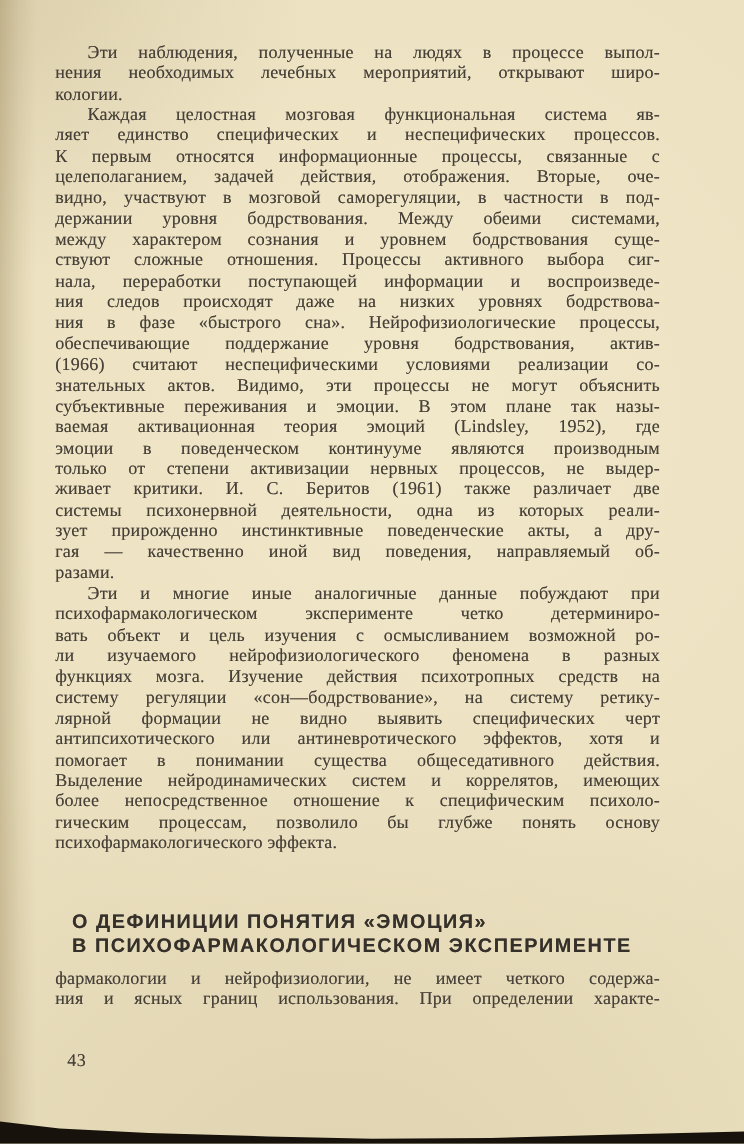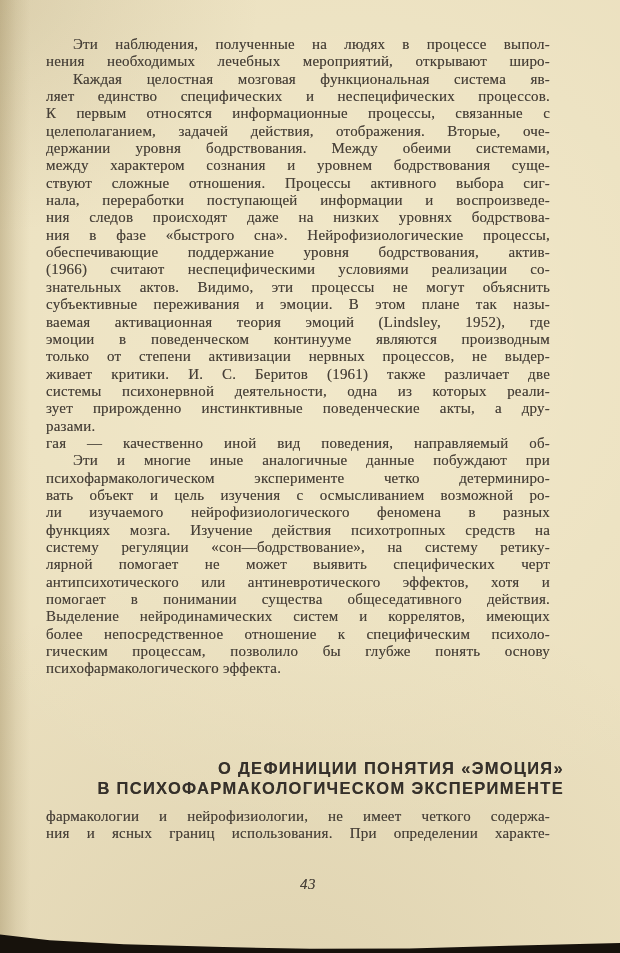--- a/index.html
+++ b/index.html
@@ -48,91 +48,92 @@
     text-align-last: justify;
     overflow: visible;
   }
   .body-block .line.indent { text-indent: 27px; }
   .body-block .line.shortlast { text-align-last: left; }
   .heading {
     position: absolute;
     left: 60px;
     top: 759px;
     width: 504px;
-    text-align: right;
+    text-align: left;
     color: var(--heading-ink, #35302a);
     font-family: "Liberation Sans", "DejaVu Sans", sans-serif;
     font-weight: bold;
     font-size: 16.5px;
     line-height: 19.5px;
     letter-spacing: 1.3px;
     text-shadow: 0 0 0.5px rgba(53,48,42,0.6);
   }
   .intro-block {
     top: 808px;
   }
   .page-number {
     position: absolute;
     left: 56px;
     top: 876px;
     width: 504px;
-    text-align: center;
+    text-align: left;
     color: var(--ink, #474038);
     font-size: 15px;
     letter-spacing: 0.5px;
     text-shadow: 0 0 0.5px rgba(71,64,56,0.55);
-    font-style: italic;
   }
   .bottom-edge {
     position: absolute;
     left: 0; right: 0; bottom: 0;
     height: 23px;
     background: var(--scan-black, #17120c);
     clip-path: polygon(0 20%, 8% 45%, 20% 62%, 36% 74%, 50% 82%, 66% 80%, 82% 68%, 100% 56%, 100% 100%, 0 100%);
   }
 </style>
 </head>
 <body>
 
 <div class="page">
   <div class="texture"></div>
   <div class="left-shadow"></div>
 
   <main class="body-block">
       <div class="line indent">Эти наблюдения, полученные на людях в процессе выпол-</div>
       <div class="line">нения необходимых лечебных мероприятий, открывают широ-</div>
+      <div class="line shortlast">кологии.</div>
       <div class="line indent">Каждая целостная мозговая функциональная система яв-</div>
       <div class="line">ляет единство специфических и неспецифических процессов.</div>
       <div class="line">К первым относятся информационные процессы, связанные с</div>
       <div class="line">целеполаганием, задачей действия, отображения. Вторые, оче-</div>
+      <div class="line">видно, участвуют в мозговой саморегуляции, в частности в под-</div>
       <div class="line">держании уровня бодрствования. Между обеими системами,</div>
       <div class="line">между характером сознания и уровнем бодрствования суще-</div>
       <div class="line">ствуют сложные отношения. Процессы активного выбора сиг-</div>
       <div class="line">нала, переработки поступающей информации и воспроизведе-</div>
       <div class="line">ния следов происходят даже на низких уровнях бодрствова-</div>
       <div class="line">ния в фазе «быстрого сна». Нейрофизиологические процессы,</div>
       <div class="line">обеспечивающие поддержание уровня бодрствования, актив-</div>
       <div class="line">(1966) считают неспецифическими условиями реализации со-</div>
       <div class="line">знательных актов. Видимо, эти процессы не могут объяснить</div>
       <div class="line">субъективные переживания и эмоции. В этом плане так назы-</div>
       <div class="line">ваемая активационная теория эмоций (Lindsley, 1952), где</div>
       <div class="line">эмоции в поведенческом континууме являются производным</div>
       <div class="line">только от степени активизации нервных процессов, не выдер-</div>
       <div class="line">живает критики. И. С. Беритов (1961) также различает две</div>
       <div class="line">системы психонервной деятельности, одна из которых реали-</div>
       <div class="line">зует прирожденно инстинктивные поведенческие акты, а дру-</div>
+      <div class="line">гая — качественно иной вид поведения, направляемый об-</div>
       <div class="line shortlast">разами.</div>
-      <div class="line">гая — качественно иной вид поведения, направляемый об-</div>
       <div class="line indent">Эти и многие иные аналогичные данные побуждают при</div>
       <div class="line">психофармакологическом эксперименте четко детерминиро-</div>
       <div class="line">вать объект и цель изучения с осмысливанием возможной ро-</div>
       <div class="line">ли изучаемого нейрофизиологического феномена в разных</div>
       <div class="line">функциях мозга. Изучение действия психотропных средств на</div>
       <div class="line">систему регуляции «сон—бодрствование», на систему ретику-</div>
-      <div class="line">лярной помогает не может выявить специфических черт</div>
+      <div class="line">лярной формации не видно выявить специфических черт</div>
       <div class="line">антипсихотического или антиневротического эффектов, хотя и</div>
       <div class="line">помогает в понимании существа общеседативного действия.</div>
       <div class="line">Выделение нейродинамических систем и коррелятов, имеющих</div>
       <div class="line">более непосредственное отношение к специфическим психоло-</div>
       <div class="line">гическим процессам, позволило бы глубже понять основу</div>
       <div class="line shortlast">психофармакологического эффекта.</div>
     </main>
 
   <h2 class="heading" style="margin:0;">
     <div>О ДЕФИНИЦИИ ПОНЯТИЯ «ЭМОЦИЯ»</div>

